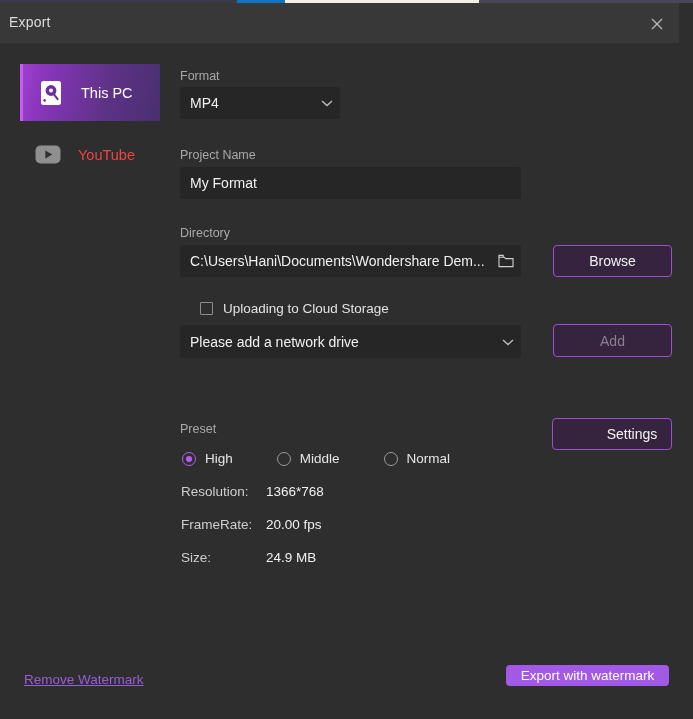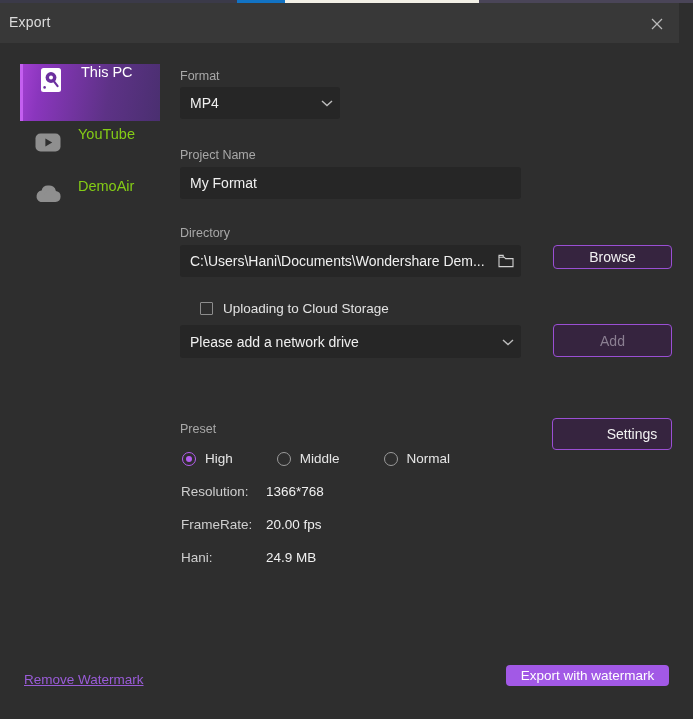--- a/index.html
+++ b/index.html
@@ -73,35 +73,36 @@
     left: 0; top: 0;
     width: 180px;
     height: 600px;
   }
   .side-item {
     position: absolute;
     left: 20px;
     width: 140px;
     height: 57px;
     display: flex;
+    align-items: center;
     cursor: pointer;
   }
   .side-item .ico {
     width: 32px;
     height: 32px;
     margin-left: 12px;
     display: flex;
     align-items: center;
     justify-content: center;
     flex: 0 0 auto;
   }
   .side-item .lbl {
     margin-left: 14px;
     font-size: 14.5px;
-    color: #84cc16;
+    color: #ef4444;
   }
   .side-item.active {
     background: linear-gradient(100deg, #a13fd0 0%, #8a36bd 14%, #5d3286 62%, #4a2f70 100%);
     border-left: 3px solid #c45ff0;
     width: 140px;
   }
   .side-item.active .lbl { color: #ffffff; }
 
   
   .content { position: absolute; left: 180px; top: 0; width: 513px; height: 676px; }
@@ -282,29 +283,20 @@
     <div class="side-item" style="top:83px;">
       <span class="ico">
         <svg width="26" height="19" viewBox="0 0 26 19">
           <rect x="0.5" y="0.5" width="25" height="18" rx="5" fill="#8f8f8f"></rect>
           <path d="M10.4 5.4 L17.2 9.5 L10.4 13.6 Z" fill="#2f2f2f"></path>
         </svg>
       </span>
       <span class="lbl">YouTube</span>
     </div>
 
-    <div class="side-item" style="top:135px;">
-      <span class="ico">
-        <svg width="28" height="20" viewBox="0 0 28 20">
-          <path d="M6.5 18 h15 a5.6 5.6 0 0 0 0.4 -11.1 A6.6 6.6 0 0 0 14 1.6 A6.4 6.4 0 0 0 7.6 6.6 A5.9 5.9 0 0 0 6.5 18 Z" fill="#8f8f8f"></path>
-          <path d="M14 6.3 l4.1 4.6 h-2.6 v5.6 h-3 v-5.6 h-2.6 Z" fill="#8f8f8f"></path>
-        </svg>
-      </span>
-      <span class="lbl">DemoAir</span>
-    </div>
 
   </div>
 
   <div class="content">
 
     <div class="field-label" style="left:0; top:26px;">Format</div>
     <div class="input-box" style="left:0; top:44px; width:160px; height:32px;">
       <span class="val">MP4</span>
       <span class="chev">
         <svg width="12" height="8" viewBox="0 0 12 8" fill="none" stroke="currentColor" stroke-width="1.4">
@@ -322,21 +314,21 @@
     <div class="input-box" style="left:0; top:202px; width:341px; height:32px;">
       <span class="val">C:\Users\Hani\Documents\Wondershare Dem...</span>
       <span class="folder">
         <svg width="16" height="14" viewBox="0 0 16 14" fill="none" stroke="currentColor" stroke-width="1.1">
           <path d="M1 3.2 V12.6 H15 V4.6 H7.6 L6.2 3.2 Z"></path>
           <path d="M1 3.2 V1.4 H5.2 V3.2"></path>
         </svg>
       </span>
     </div>
 
-    <div class="btn-outline" style="left:373px; top:202px; width:119px; height:24px;text-align:right;">Browse</div>
+    <div class="btn-outline" style="left:373px; top:202px; width:119px; height:32px;text-align:right;">Browse</div>
 
     <div class="check-row" style="left:4px; top:258px;">
       <span class="cbox"></span>
       <span class="ctext">Uploading to Cloud Storage</span>
     </div>
 
     <div class="input-box" style="left:0; top:282px; width:341px; height:33px;">
       <span class="val">Please add a network drive</span>
       <span class="chev">
         <svg width="12" height="8" viewBox="0 0 12 8" fill="none" stroke="currentColor" stroke-width="1.4">
@@ -368,21 +360,21 @@
 
     <div class="info-row" style="left:1px; top:441px; width:300px;">
       <span class="k">Resolution:</span>
       <span class="v">1366*768</span>
     </div>
     <div class="info-row" style="left:1px; top:474px; width:300px;">
       <span class="k">FrameRate:</span>
       <span class="v">20.00 fps</span>
     </div>
     <div class="info-row" style="left:1px; top:507px; width:300px;">
-      <span class="k">Hani:</span>
+      <span class="k">Size:</span>
       <span class="v">24.9 MB</span>
     </div>
 
   </div>
 </div>
 
 <a class="wm-link">Remove Watermark</a>
 <button class="export-btn">Export with watermark</button>
 
 </body></html>

